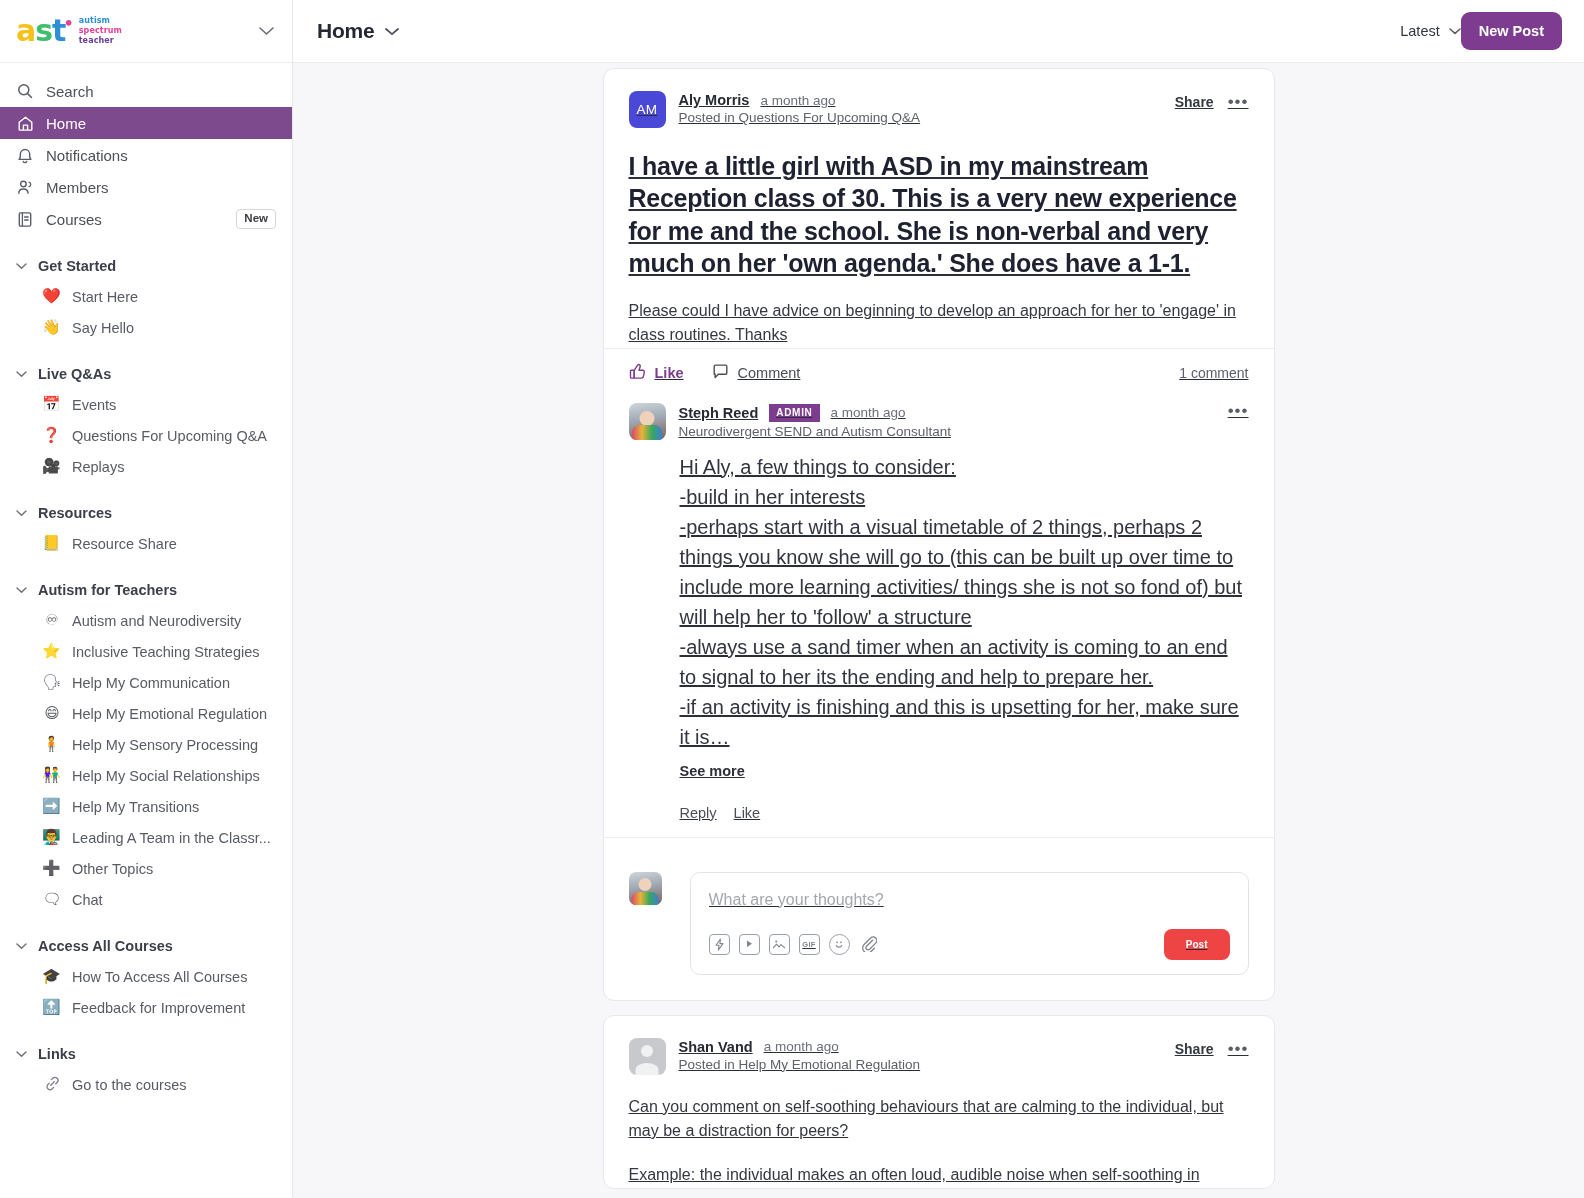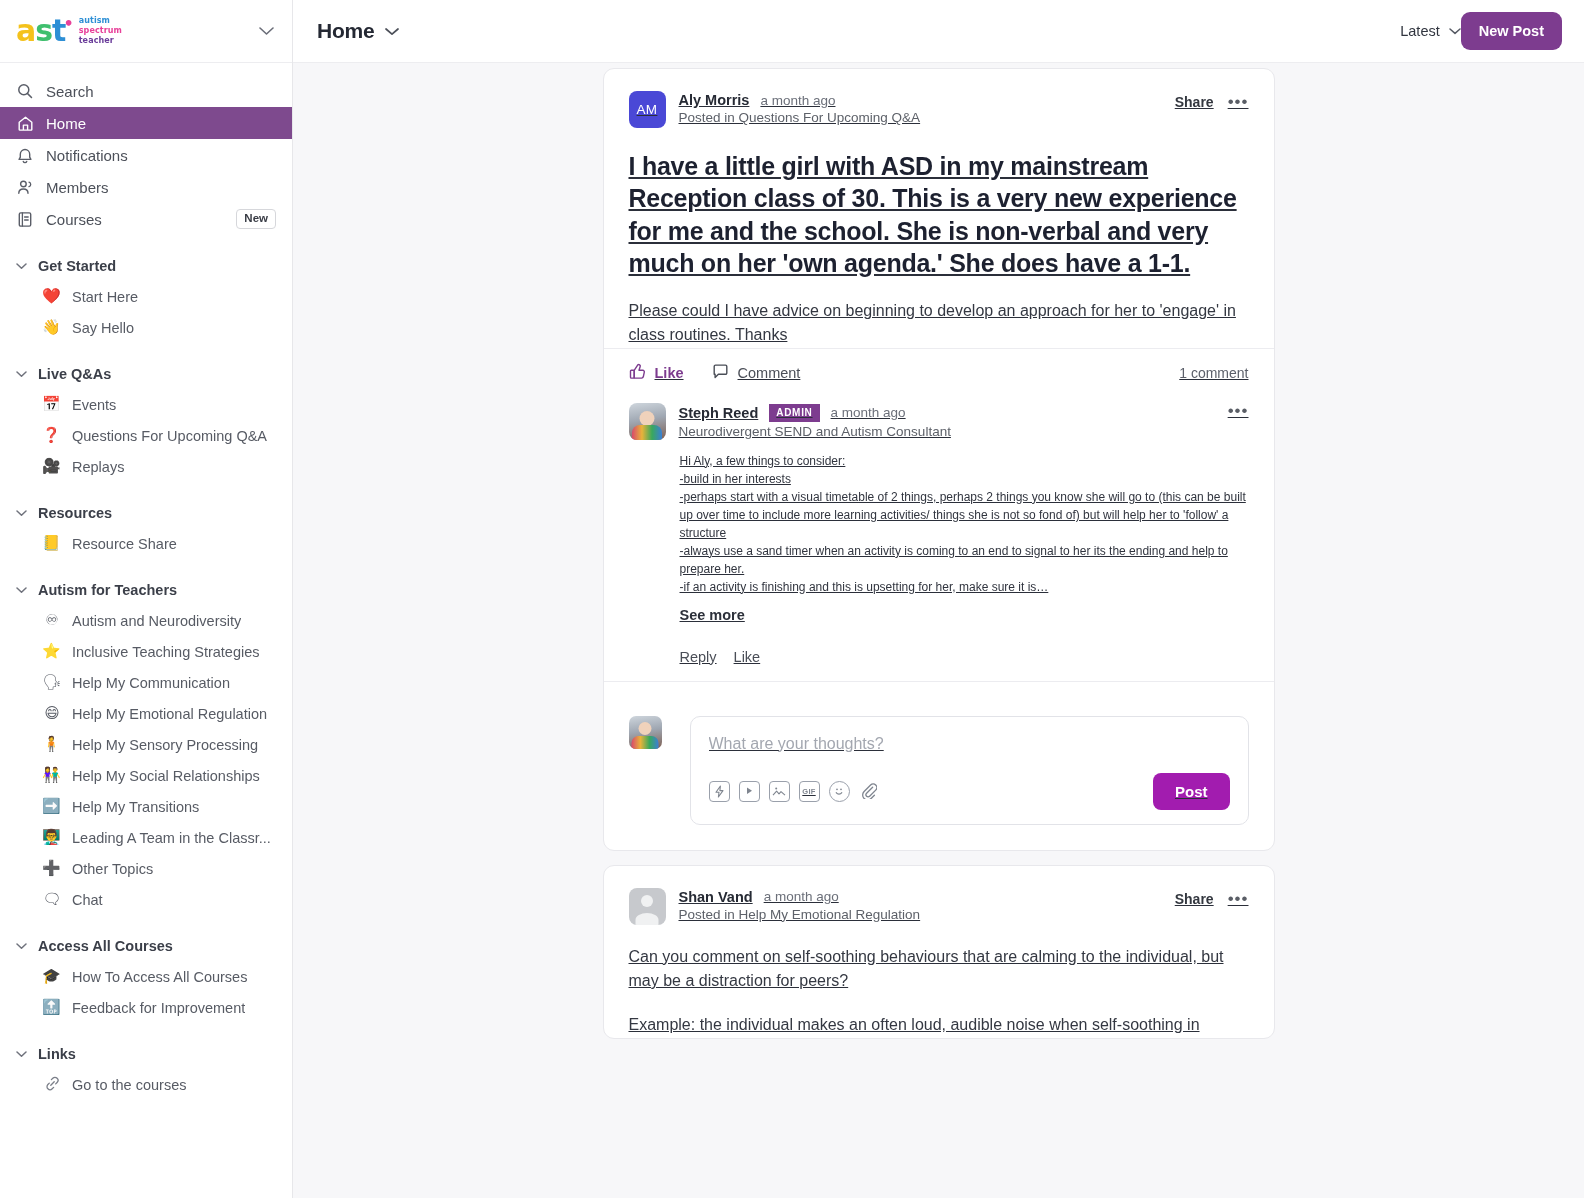--- a/index.html
+++ b/index.html
@@ -295,21 +295,21 @@
 
   .comment-block { padding: 6px 25px 0 25px; }
   .comment-head { display: flex; align-items: flex-start; }
   .admin-tag {
     background: #7d3c8f; color: #fff;
     font-size: 10px; font-weight: 700; letter-spacing: 0.7px;
     padding: 3px 7px; border-radius: 0; line-height: 1.2;
   }
   .comment-text {
     margin: 12px 0 0 51px;
-    font-size: 12px;
+    font-size: 20px;
     line-height: 1.5;
     color: #31353f;
     white-space: pre-line;
   }
   .see-more {
     margin: 11px 0 0 51px;
     font-size: 14.5px; font-weight: 700; color: #2c303a; cursor: pointer;
   }
   .comment-actions {
     margin: 26px 0 0 51px;
@@ -351,23 +351,23 @@
     width: 21px; height: 21px;
     border: 1.4px solid #9aa0ab; border-radius: 4px;
     display: flex; align-items: center; justify-content: center;
     color: #7f858f; font-size: 10px; cursor: pointer;
   }
   .tool.round { border-radius: 50%; }
   .tool.noborder { border: none; font-size: 17px; }
   .tool.gif { font-size: 7.5px; font-weight: 700; letter-spacing: 0.3px; }
   .post-btn {
     margin-left: auto;
-    background: #a21caf; color: #ffffff;
+    background: #ef4444; color: #ffffff;
     border: none; border-radius: 8px;
-    font-size: 15px; font-weight: 700;
+    font-size: 10px; font-weight: 700;
     padding: 10px 22px; cursor: pointer;
     font-family: "Liberation Sans", sans-serif;
   }
 
   .clip { max-height: 223px; overflow: hidden; }
   .fade-line { font-size: 16px; line-height: 1.52; color: #343842; margin: 20px 0 0 0; }
 </style>
 </head>
 <body>
 

